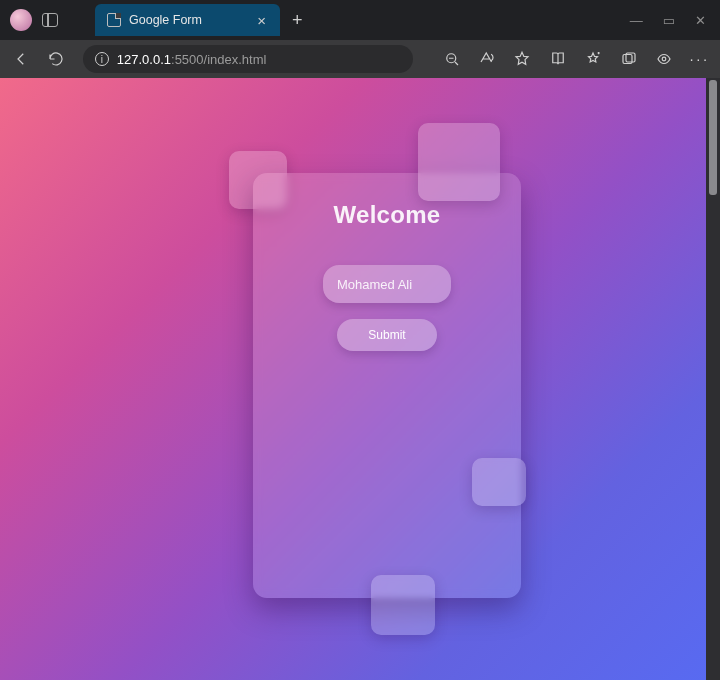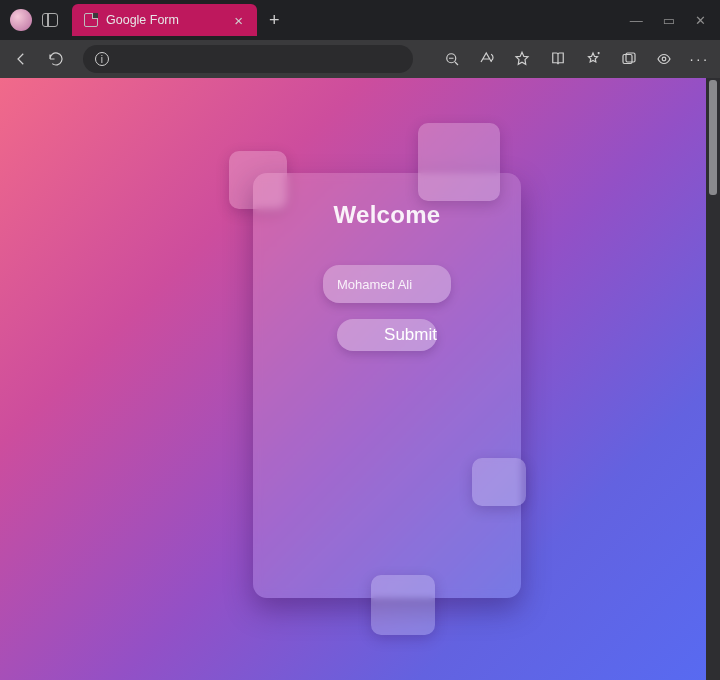--- a/index.html
+++ b/index.html
@@ -3,21 +3,21 @@
 <meta charset="utf-8">
 <style>
   * { margin:0; padding:0; box-sizing:border-box; font-family:"Segoe UI",Arial,sans-serif; }
   html,body { width:720px; height:680px; overflow:hidden; background:#202124; }
 
   
   .titlebar { height:40px; background:#202124; display:flex; align-items:center; color:#cfcfcf; }
   .titlebar .profile { width:22px; height:22px; border-radius:50%; background:radial-gradient(circle at 35% 35%,#f5c8d8,#b96fa0); margin:0 10px 0 10px; }
   .titlebar .panel-icon { width:16px; height:14px; border:1.5px solid #aaa; border-radius:3px; margin-right:14px; position:relative; }
   .titlebar .panel-icon::before { content:""; position:absolute; left:4px; top:0; bottom:0; width:1.5px; background:#aaa; }
-  .tab { display:flex; align-items:center; background:#be185d; height:32px; border-radius:6px 6px 0 0; padding:0 12px; min-width:185px; color:#e6e6e6; font-size:12.5px; position:relative; }
+  .tab { display:flex; align-items:center; background:#0c4a6e; height:32px; border-radius:6px 6px 0 0; padding:0 12px; min-width:185px; color:#e6e6e6; font-size:12.5px; position:relative;margin-left:23px; }
   .tab .page-icon { width:14px; height:14px; border:1.3px solid #bdbdbd; border-radius:2px; margin-right:8px; position:relative; }
   .tab .page-icon::after { content:""; position:absolute; top:-1px; right:-1px; width:5px; height:5px; background:#3a3a3c; border-left:1.3px solid #bdbdbd; border-bottom:1.3px solid #bdbdbd; }
   .tab .close { margin-left:auto; font-size:15px; color:#cfcfcf; padding:0 2px; }
   .titlebar .newtab { color:#cfcfcf; font-size:18px; margin-left:12px; }
   .winctrl { margin-left:auto; display:flex; gap:20px; padding-right:14px; color:#8f8f8f; font-size:13px; align-items:center; }
 
   .toolbar { height:38px; background:#3a3a3c; display:flex; align-items:center; padding:0 10px; gap:14px; color:#d6d6d6; }
   .toolbar .iconbtn { width:26px; height:26px; display:flex; align-items:center; justify-content:center; color:#d6d6d6; }
   .urlbar { flex:0 0 auto; display:flex; align-items:center; height:28px; background:#2b2b2d; border-radius:14px; padding:0 12px; color:#d6d6d6; font-size:13px; min-width:330px; margin-left:2px; gap:8px;}
   .urlbar .info { width:14px;height:14px;border:1.3px solid #cfcfcf;border-radius:50%;display:flex;align-items:center;justify-content:center;font-size:10px; color:#cfcfcf;}
@@ -46,22 +46,22 @@
            box-shadow:0 4px 10px rgba(40,0,60,0.18);
            display:flex; align-items:center; padding:0 14px; margin-bottom:16px;
            color:#fff; font-size:13px; border:none; outline:none; }
   .field.wide { width:154px; }
   .field::placeholder{color:rgba(255,255,255,0.88);}
   .ta { width:158px; height:94px; background:rgba(255,255,255,0.30); border:none; outline:none; resize:both;
         color:#fff; font-size:11px; padding:12px; font-family:inherit;
         box-shadow:0 4px 10px rgba(40,0,60,0.18); margin-bottom:16px; }
   .ta::placeholder{color:rgba(255,255,255,0.9);}
   .submit { width:100px; height:32px; border-radius:16px; border:none; cursor:pointer;
-            background:rgba(255,255,255,0.30); color:#fff; font-size:17px;
-            box-shadow:0 4px 10px rgba(40,0,60,0.18);text-align:right; }
+            background:rgba(255,255,255,0.30); color:#fff; font-size:12px;
+            box-shadow:0 4px 10px rgba(40,0,60,0.18); }
 
   .blurbox { position:absolute; background:rgba(255,255,255,0.22); border-radius:10px;
              backdrop-filter:blur(3px); box-shadow:0 4px 14px rgba(40,0,60,0.20); }
   .bb1 { top:45px; left:418px; width:82px; height:78px; }
   .bb2 { top:73px; left:229px; width:58px; height:58px; }
   .bb3 { top:497px; left:371px; width:64px; height:60px; }
   .bb4 { top:380px; left:472px; width:54px; height:48px; }
 
 </style>
 </head>
@@ -89,20 +89,23 @@
         <path d="M15 5l-7 7 7 7"></path>
       </svg>
   </div>
   <div class="iconbtn">
     <svg class="gl" viewBox="0 0 24 24">
         <path d="M4 12a8 8 0 1 1 3 6.2M4 12V6m0 6h6"></path>
       </svg>
   </div>
   <div class="urlbar">
     <span class="info">i</span>
+    <span>
+      <span class="host">127.0.0.1</span><span class="rest">:5500/index.html</span>
+    </span>
   </div>
   <div class="spacer"></div>
   <div class="iconbtn">
       <svg class="gl" viewBox="0 0 24 24">
         <circle cx="11" cy="11" r="6"></circle>
         <path d="M20 20l-4-4M8 11h6"></path>
       </svg>
     </div>
   <div class="iconbtn">
       <svg class="gl" viewBox="0 0 24 24">

